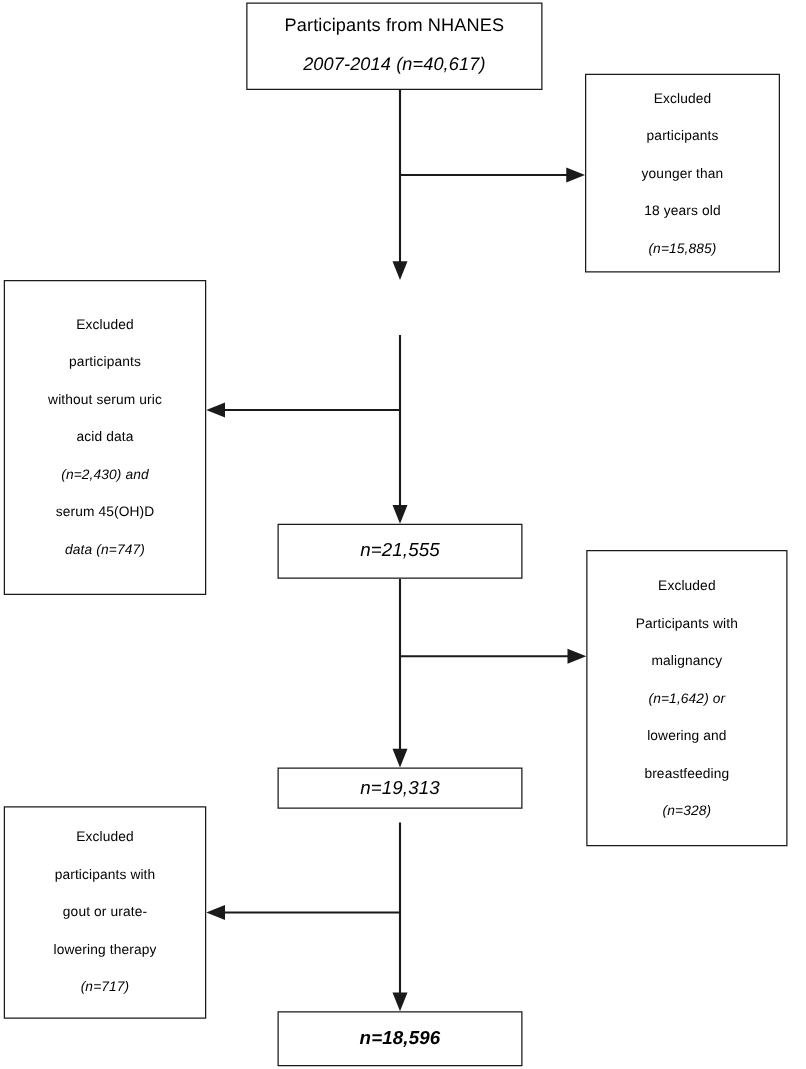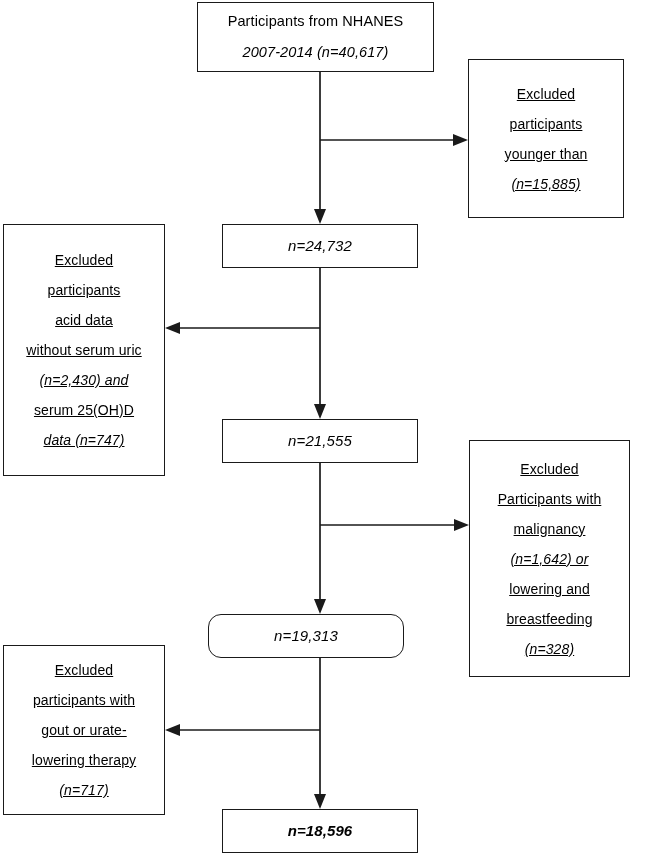--- a/index.html
+++ b/index.html
@@ -29,23 +29,22 @@
   }
   .box .line {
     display: block;
     width: 100%;
     font-size: 14.5px;
     line-height: 31px;
     white-space: nowrap;
     letter-spacing: 0.1px;
   }
   .box.narrow .line {
-    font-size: 14px;
+    font-size: 11px;
     line-height: 30px;
-    text-decoration: underline;
   }
   .nbox .line {
     font-size: 15px;
     font-style: italic;
     line-height: 20px;
   }
   .it { font-style: italic; }
   svg.edges {
     position: absolute;
     left: 0;
@@ -100,52 +99,50 @@
 
   <div class="box" style="left:197px; top:2px; width:237px; height:70px;">
     <span class="line">Participants from NHANES</span>
     <span class="line it">2007-2014 (n=40,617)</span>
   </div>
 
   <div class="box narrow" style="left:468px; top:59px; width:156px; height:159px;">
     <span class="line">Excluded</span>
     <span class="line">participants</span>
     <span class="line">younger than</span>
+    <span class="line">18 years old</span>
     <span class="line it">(n=15,885)</span>
   </div>
 
-  <div class="box nbox" style="left:222px; top:224px; width:196px; height:44px;">
-    <span class="line">n=24,732</span>
-  </div>
 
   <div class="box narrow" style="left:3px; top:224px; width:162px; height:252px;">
     <span class="line">Excluded</span>
     <span class="line">participants</span>
+    <span class="line">without serum uric</span>
     <span class="line">acid data</span>
-    <span class="line">without serum uric</span>
     <span class="line"><i>(n=2,430) and</i></span>
-    <span class="line">serum 25(OH)D</span>
+    <span class="line">serum 45(OH)D</span>
     <span class="line"><i>data (n=747)</i></span>
   </div>
 
   <div class="box nbox" style="left:222px; top:419px; width:196px; height:44px;align-items:center;">
     <span class="line">n=21,555</span>
   </div>
 
   <div class="box narrow" style="left:469px; top:440px; width:161px; height:237px;">
     <span class="line">Excluded</span>
     <span class="line">Participants with</span>
     <span class="line">malignancy</span>
     <span class="line"><i>(n=1,642) or</i></span>
     <span class="line">lowering and</span>
     <span class="line">breastfeeding</span>
     <span class="line it">(n=328)</span>
   </div>
 
-  <div class="box nbox" style="left:208px; top:614px; width:196px; height:44px;border-radius:13px;">
+  <div class="box nbox" style="left:222px; top:614px; width:196px; height:33px;">
     <span class="line">n=19,313</span>
   </div>
 
   <div class="box narrow" style="left:3px; top:645px; width:162px; height:170px;">
     <span class="line">Excluded</span>
     <span class="line">participants with</span>
     <span class="line">gout or urate-</span>
     <span class="line">lowering therapy</span>
     <span class="line it">(n=717)</span>
   </div>

